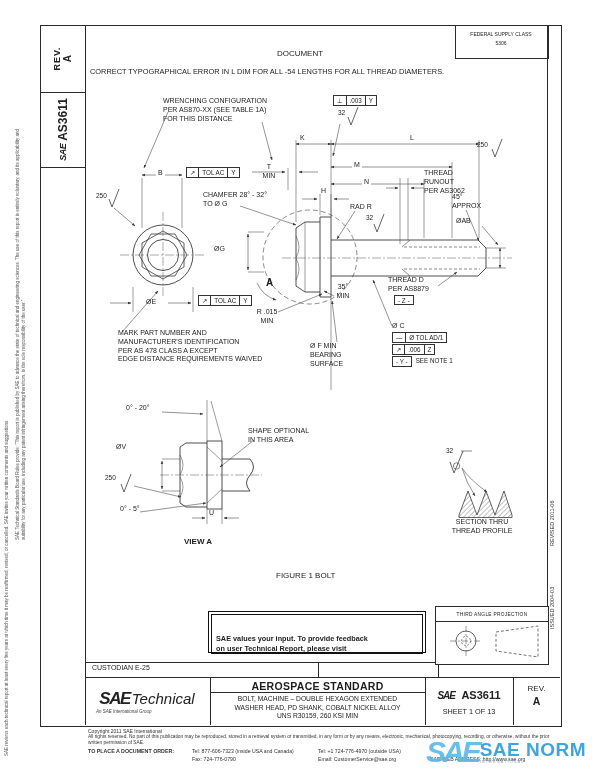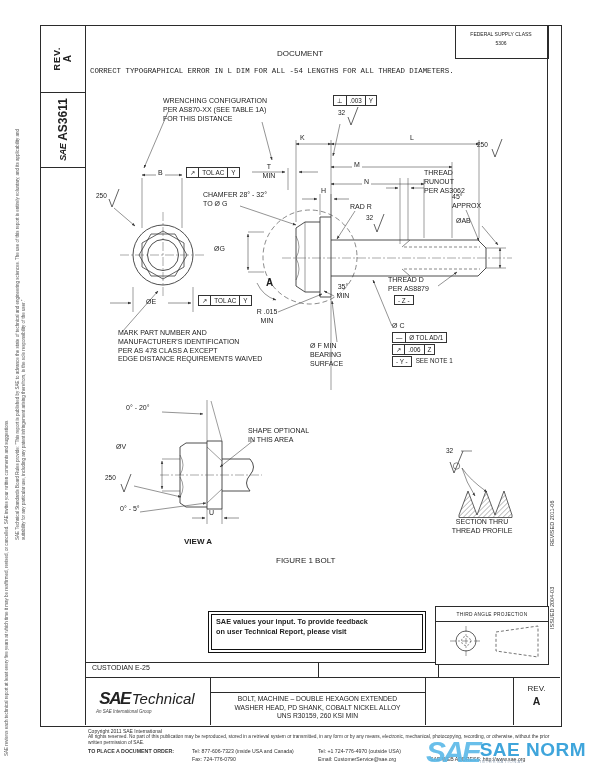--- a/index.html
+++ b/index.html
@@ -59,21 +59,21 @@
   </div>
   <div class="rot" style="left:25px;top:107px;width:75px;height:45px;">
     <span style="font-size:9px;font-weight:900;font-style:italic;letter-spacing:-0.5px;">SAE</span>
     <span style="font-size:12px;font-weight:bold;margin-left:3px;">AS3611</span>
   </div>
 
   <div class="bx" style="left:455px;top:25px;width:92px;height:32px;"></div>
   <div class="lbl ctr" style="left:455px;top:30px;width:92px;font-size:5px;line-height:1.7;">FEDERAL SUPPLY CLASS
 5306</div>
   <div class="lbl ctr" style="left:250px;top:49px;width:100px;font-size:8px;">DOCUMENT</div>
-  <div class="lbl" style="left:90px;top:67px;font-size:7.4px;white-space:nowrap;font-family:Liberation Mono, monospace;">CORRECT TYPOGRAPHICAL ERROR IN L DIM FOR ALL -54 LENGTHS  FOR ALL THREAD DIAMETERS.</div>
+  <div class="lbl" style="left:90px;top:67px;font-size:7.4px;white-space:nowrap;">CORRECT TYPOGRAPHICAL ERROR IN L DIM FOR ALL -54 LENGTHS  FOR ALL THREAD DIAMETERS.</div>
 
   <svg class="art" width="600" height="776" viewBox="0 0 600 776">
     <defs>
       <marker id="ar" viewBox="0 0 10 10" refX="9" refY="5" markerWidth="6.5" markerHeight="6.5" orient="auto-start-reverse">
         <path d="M0,1.5 L10,5 L0,8.5 z" fill="#3a3a3a"></path>
       </marker>
       <pattern id="hatch" width="3.5" height="3.5" patternTransform="rotate(45)" patternUnits="userSpaceOnUse">
         <line x1="0" y1="0" x2="0" y2="3.5" stroke="#666" stroke-width="0.8"></line>
       </pattern>
     </defs>
@@ -252,47 +252,55 @@
   <div class="lbl" style="left:248px;top:427px;">SHAPE OPTIONAL
 IN THIS  AREA</div>
   <div class="lbl" style="left:116px;top:443px;">ØV</div>
   <div class="lbl sm" style="left:105px;top:474px;">250</div>
   <div class="lbl" style="left:120px;top:505px;">0° - 5°</div>
   <div class="lbl" style="left:209px;top:509px;">U</div>
   <div class="lbl" style="left:184px;top:537px;font-size:8px;font-weight:bold;">VIEW  A</div>
   <div class="lbl sm" style="left:446px;top:447px;">32</div>
   <div class="lbl ctr" style="left:438px;top:518px;width:88px;">SECTION THRU
 THREAD PROFILE</div>
-  <div class="lbl" style="left:276px;top:556px;font-size:8px;">FIGURE 1   BOLT</div>
+  <div class="lbl" style="left:276px;top:571px;font-size:8px;">FIGURE 1   BOLT</div>
 
   <div style="position:absolute;left:208px;top:611px;width:216px;height:40px;border:1.5px solid #111;z-index:9;background:#fff;">
-    <div style="position:absolute;left:2px;top:2px;right:2px;bottom:2px;border:1px solid #111;padding:2px 4px;font-size:7.3px;font-weight:bold;line-height:9.5px;">
+    <div style="position:absolute;left:2px;top:2px;right:2px;bottom:2px;border:1px solid #111;padding:19px 4px;font-size:7.3px;font-weight:bold;line-height:9.5px;">
       <div>SAE values your input. To provide feedback</div>
       <div>on user Technical Report, please visit</div>
     </div>
   </div>
 
   <div class="bx" style="left:435px;top:606px;width:112px;height:57px;background:#fff;z-index:5;">
     <div style="height:14px;border-bottom:1px solid #2b2b2b;text-align:center;font-size:4.8px;line-height:15px;letter-spacing:0.3px;">THIRD ANGLE PROJECTION</div>
   </div>
 
   <div class="lbl" style="left:92px;top:664px;font-size:7px;">CUSTODIAN  E-25</div>
 
   <div style="position:absolute;left:86px;top:679px;width:122px;height:44px;display:flex;flex-direction:column;align-items:center;justify-content:center;z-index:8;">
     <div style="display:flex;align-items:baseline;">
       <span style="font-size:17px;font-weight:900;font-style:italic;letter-spacing:-1.5px;">SAE</span>
       <span style="font-size:15px;font-style:italic;margin-left:2px;">Technical</span>
     </div>
     <div style="font-size:4.5px;font-style:italic;color:#444;align-self:flex-start;margin-left:10px;">An SAE International Group</div>
   </div>
 
+  <div class="lbl ctr" style="left:210px;top:680px;width:215px;font-size:10.5px;font-weight:bold;letter-spacing:0.3px;">AEROSPACE STANDARD</div>
   <div class="lbl ctr" style="left:212px;top:695px;width:211px;font-size:6.7px;line-height:8.6px;">BOLT, MACHINE – DOUBLE HEXAGON EXTENDED
 WASHER HEAD, PD SHANK, COBALT NICKEL ALLOY
 UNS R30159, 260 KSI MIN</div>
 
+  <div style="position:absolute;left:425px;top:677px;width:88px;height:48px;z-index:8;text-align:center;">
+    <div style="margin-top:8px;">
+      <span style="font-size:10px;font-weight:900;font-style:italic;letter-spacing:-1px;">SAE</span>
+      <span style="font-size:11px;font-weight:bold;margin-left:2px;">AS3611</span>
+    </div>
+    <div style="font-size:7.3px;margin-top:4px;">SHEET 1 OF 13</div>
+  </div>
 
   <div style="position:absolute;left:513px;top:677px;width:47px;height:48px;z-index:8;text-align:center;">
     <div style="font-size:8px;margin-top:7px;">REV.</div>
     <div style="font-size:10.5px;font-weight:bold;margin-top:2px;">A</div>
   </div>
 
   <div class="ft" style="left:88px;top:728px;font-size:5px;">Copyright 2011 SAE International</div>
   <div class="ft" style="left:88px;top:734px;width:470px;font-size:4.8px;line-height:6px;white-space:normal;">All rights reserved. No part of this publication may be reproduced, stored in a retrieval system or transmitted, in any form or by any means, electronic, mechanical, photocopying, recording, or otherwise, without the prior written permission of SAE.</div>
   <div class="ft" style="left:88px;top:748px;font-size:5.3px;font-weight:bold;">TO PLACE A DOCUMENT ORDER:</div>
   <div class="ft" style="left:192px;top:748px;">Tel:   877-606-7323 (inside USA and Canada)</div>

